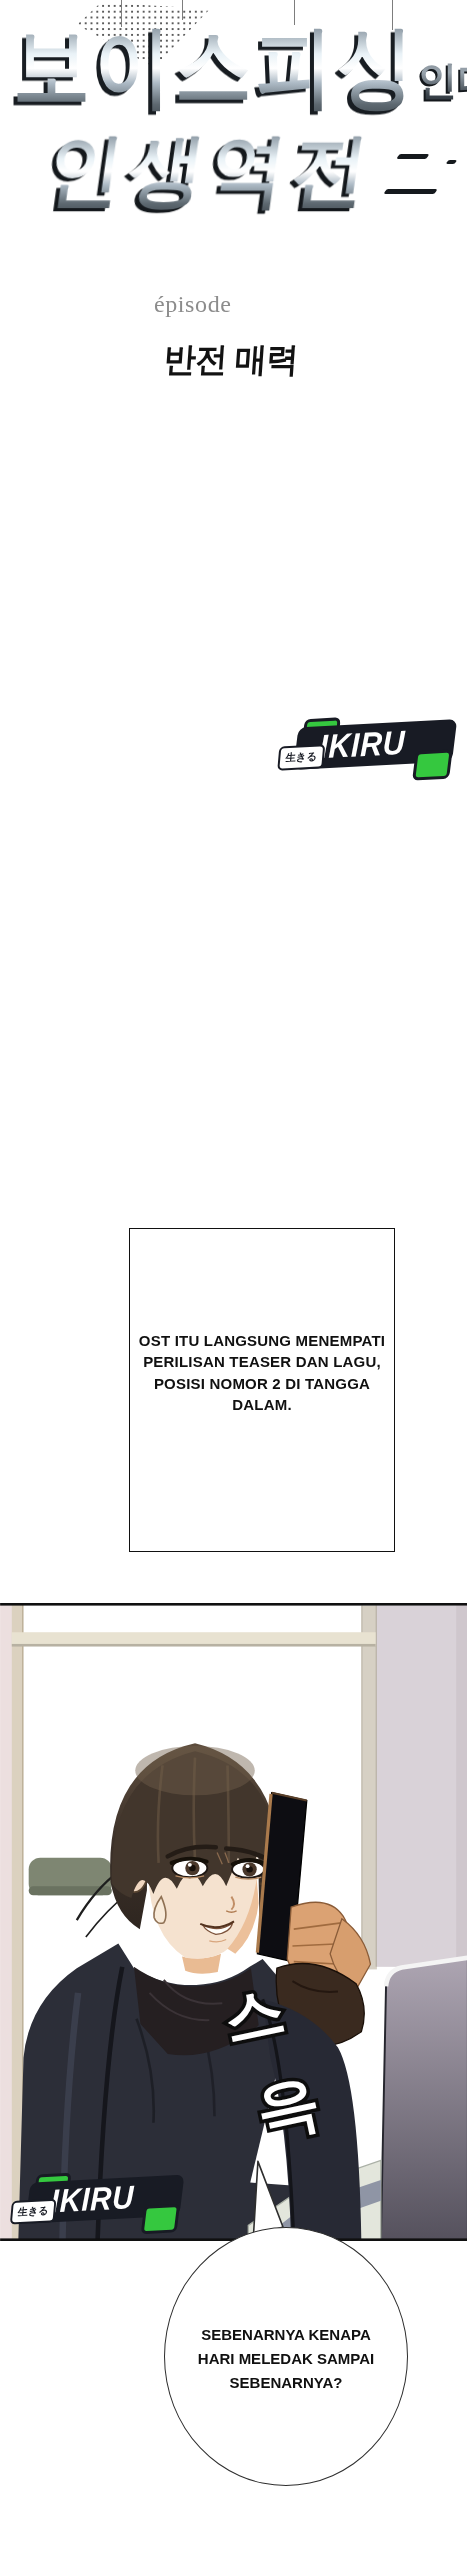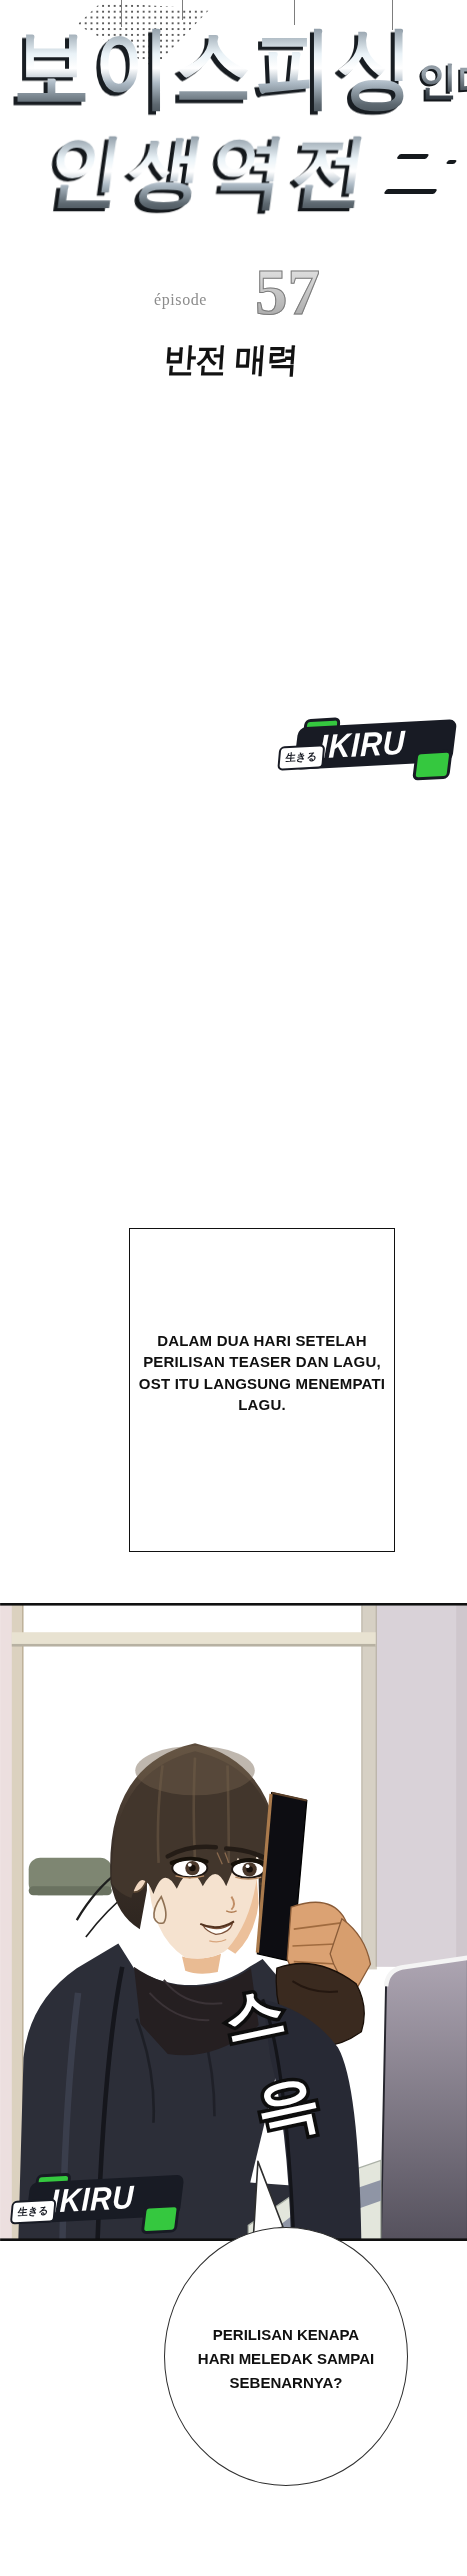--- a/index.html
+++ b/index.html
@@ -21,21 +21,21 @@
     transform:translateY(-3.9px);filter:drop-shadow(-1.9px 2.6px 0 #14181c);}
   .title-line2{font-size:75px;letter-spacing:6.5px;transform:skewX(-8deg) scaleY(1.06);transform-origin:top left;
     filter:drop-shadow(-3.2px 3.9px 0 #14181c);}
   .dots{width:133px;height:65px;left:77px;top:2.6px;
     background:radial-gradient(circle,#3e3e3e 1px,transparent 1.2px);background-size:5.8px 5.8px;
     clip-path:polygon(18% 0,100% 10%,58% 100%,0 34%);opacity:.85;}
   .hangline{width:1.3px;background:#7d7d7d;}
   .speed-dash{background:#15191d;border-radius:1.9px;transform:skewX(-30deg);}
 
   
-  .ep-label{font-family:"Liberation Serif",serif;font-size:16px;color:#8c8c8c;letter-spacing:0.6px;}
+  .ep-label{font-family:"Liberation Serif",serif;font-size:24px;color:#8c8c8c;letter-spacing:0.6px;}
   .ep-num{font-family:"Liberation Serif",serif;font-size:65px;font-weight:700;
     background:linear-gradient(180deg,#efefef,#9d9d9d);-webkit-background-clip:text;background-clip:text;color:transparent;
     -webkit-text-stroke:1px #7b7b7b;}
   .ep-sub{font-size:32px;font-weight:900;color:#121212;letter-spacing:-0.6px;transform:skewX(-4deg) scaleY(1.05);}
 
   
   .ikiru{width:177px;height:68px;transform:rotate(-3deg);}
   .ikiru .plate{position:absolute;left:18px;top:7.8px;width:159px;height:42px;background:#181b24;border-radius:7.8px;transform:skewX(-10deg);}
   .ikiru .gtop{position:absolute;left:26px;top:0;width:30px;height:23.4px;background:#35c83f;border:3.2px solid #181b24;border-radius:5.8px;transform:skewX(-10deg);}
   .ikiru .gbot{position:absolute;left:135px;top:38px;width:31px;height:23.4px;background:#35c83f;border:3.2px solid #181b24;border-radius:5.8px;transform:skewX(-10deg);}
@@ -73,39 +73,38 @@
     </div>
     <div class="abs" style="left:55px;top:118px;white-space:nowrap;">
       <span class="metal title-line2">인생역전</span>
     </div>
     <div class="abs speed-dash" style="left:398px;top:154px;width:30px;height:4.5px;"></div>
     <div class="abs speed-dash" style="left:447px;top:160px;width:9px;height:3.9px;"></div>
     <div class="abs speed-dash" style="left:385px;top:189px;width:51px;height:5.2px;"></div>
   </div>
 
   <div class="abs ep-label" style="left:154px;top:291px;">épisode</div>
-  <div class="abs ep-num" style="left:255px;top:255px;">57</div>
   <div class="abs ep-sub" style="left:164px;top:339px;">반전 매력</div>
 
   <div class="abs ikiru" style="left:278px;top:716px;">
     <div class="gtop"></div>
     <div class="plate"></div>
     <div class="gbot"></div>
     <div class="word">IKIRU</div>
     <div class="badge">
         <span>生きる</span>
       </div>
   </div>
 
   <div class="abs nbox">
     <div class="ntext">
-      <div>DALAM DUA HARI SETELAH</div>
+      <div>OST ITU LANGSUNG MENEMPATI</div>
       <div>PERILISAN TEASER DAN LAGU,</div>
-      <div>OST ITU LANGSUNG MENEMPATI</div>
-      <div>LAGU.</div>
+      <div>POSISI NOMOR 2 DI TANGGA</div>
+      <div>DALAM.</div>
     </div>
   </div>
 
   <div class="abs" style="left:0;top:1603px;width:468px;height:638px;">
     <svg class="panel-svg" width="468" height="638" viewBox="0 0 720 982">
       <defs>
         <linearGradient id="g-lap" x1="0" y1="0" x2="0" y2="1">
           <stop offset="0" stop-color="#ada5b2"></stop>
             <stop offset="1" stop-color="#55515d"></stop>
         </linearGradient>
@@ -222,19 +221,19 @@
     <div class="badge">
         <span>生きる</span>
       </div>
   </div>
 
   <svg class="abs" style="left:247px;top:2157px;" width="45" height="91" viewBox="0 0 70 140">
     <path d="M17,6 L10,122 L56,108 Z" fill="#ffffff" stroke="#2e2e2e" stroke-width="2.5" stroke-linejoin="round"></path>
   </svg>
   <div class="abs bubble"></div>
   <div class="abs bubble-text">
-    <div>PERILISAN KENAPA</div>
+    <div>SEBENARNYA KENAPA</div>
     <div>HARI MELEDAK SAMPAI</div>
     <div>SEBENARNYA?</div>
   </div>
 
 </div>
 
 
 </body></html>

